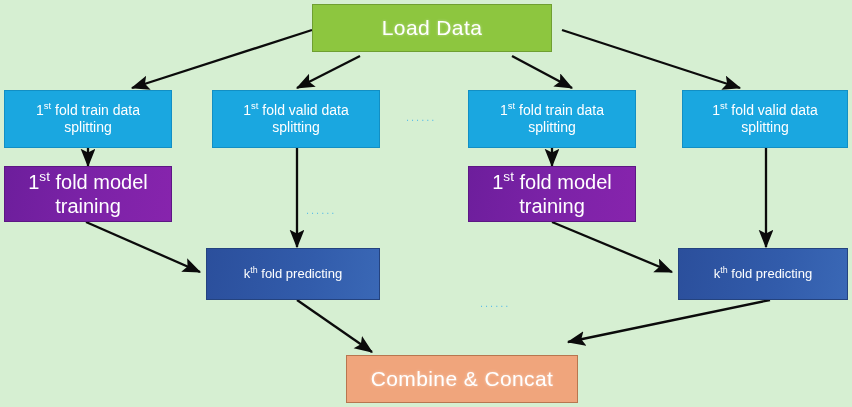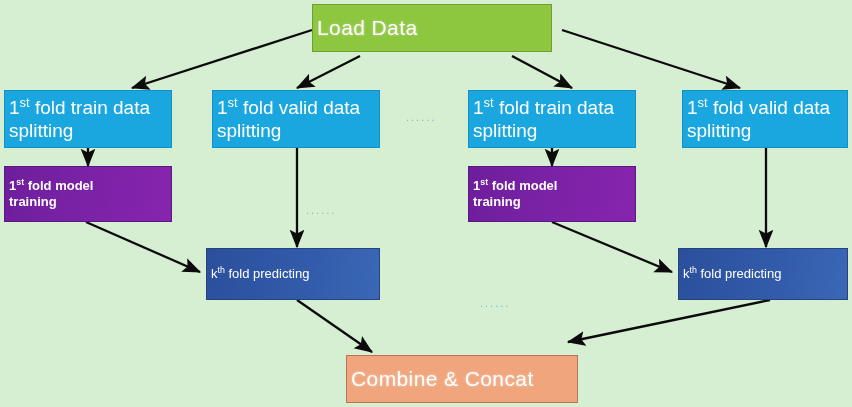--- a/index.html
+++ b/index.html
@@ -7,45 +7,45 @@
     width:852px;height:407px;
     background:#d6efd2;
     font-family:"Liberation Sans", sans-serif;
     overflow:hidden;
   }
   #stage{position:relative;width:852px;height:407px;background:#d6efd2;}
   svg.edges{position:absolute;left:0;top:0;width:852px;height:407px;}
   .node{
     position:absolute;
     display:flex;align-items:center;justify-content:center;
+    text-align:center;
     color:#ffffff;
     box-sizing:border-box;
     line-height:1.22;
   }
   .node span.lbl{display:block;width:100%;padding:0 4px;}
   sup{font-size:.68em;vertical-align:super;line-height:0;}
 
   .n-load{
     background:#8dc63f;
     border:1px solid #6f9f31;
     font-size:21px;
     letter-spacing:.4px;
     text-shadow:0 0 3px rgba(255,255,255,.45);
   }
   .n-split{
     background:#1aa7e0;
     border:1px solid #128fc4;
-    font-size:19px;
+    font-size:14px;
   }
   .n-train{
     background:#7a1fa2;
     background-image:linear-gradient(100deg,#6d1e9c 0%,#7a22a6 45%,#8724ad 100%);
     border:1px solid #5d1784;
-    font-size:13px;
-    font-weight:bold;
+    font-size:20px;
   }
   .n-pred{
     background:#2f5aa8;
     background-image:linear-gradient(100deg,#2b4f9c 0%,#325cab 60%,#3a68b6 100%);
     border:1px solid #24437f;
     font-size:13px;
   }
   .n-combine{
     background:#f0a57c;
     border:1px solid #b8764f;

